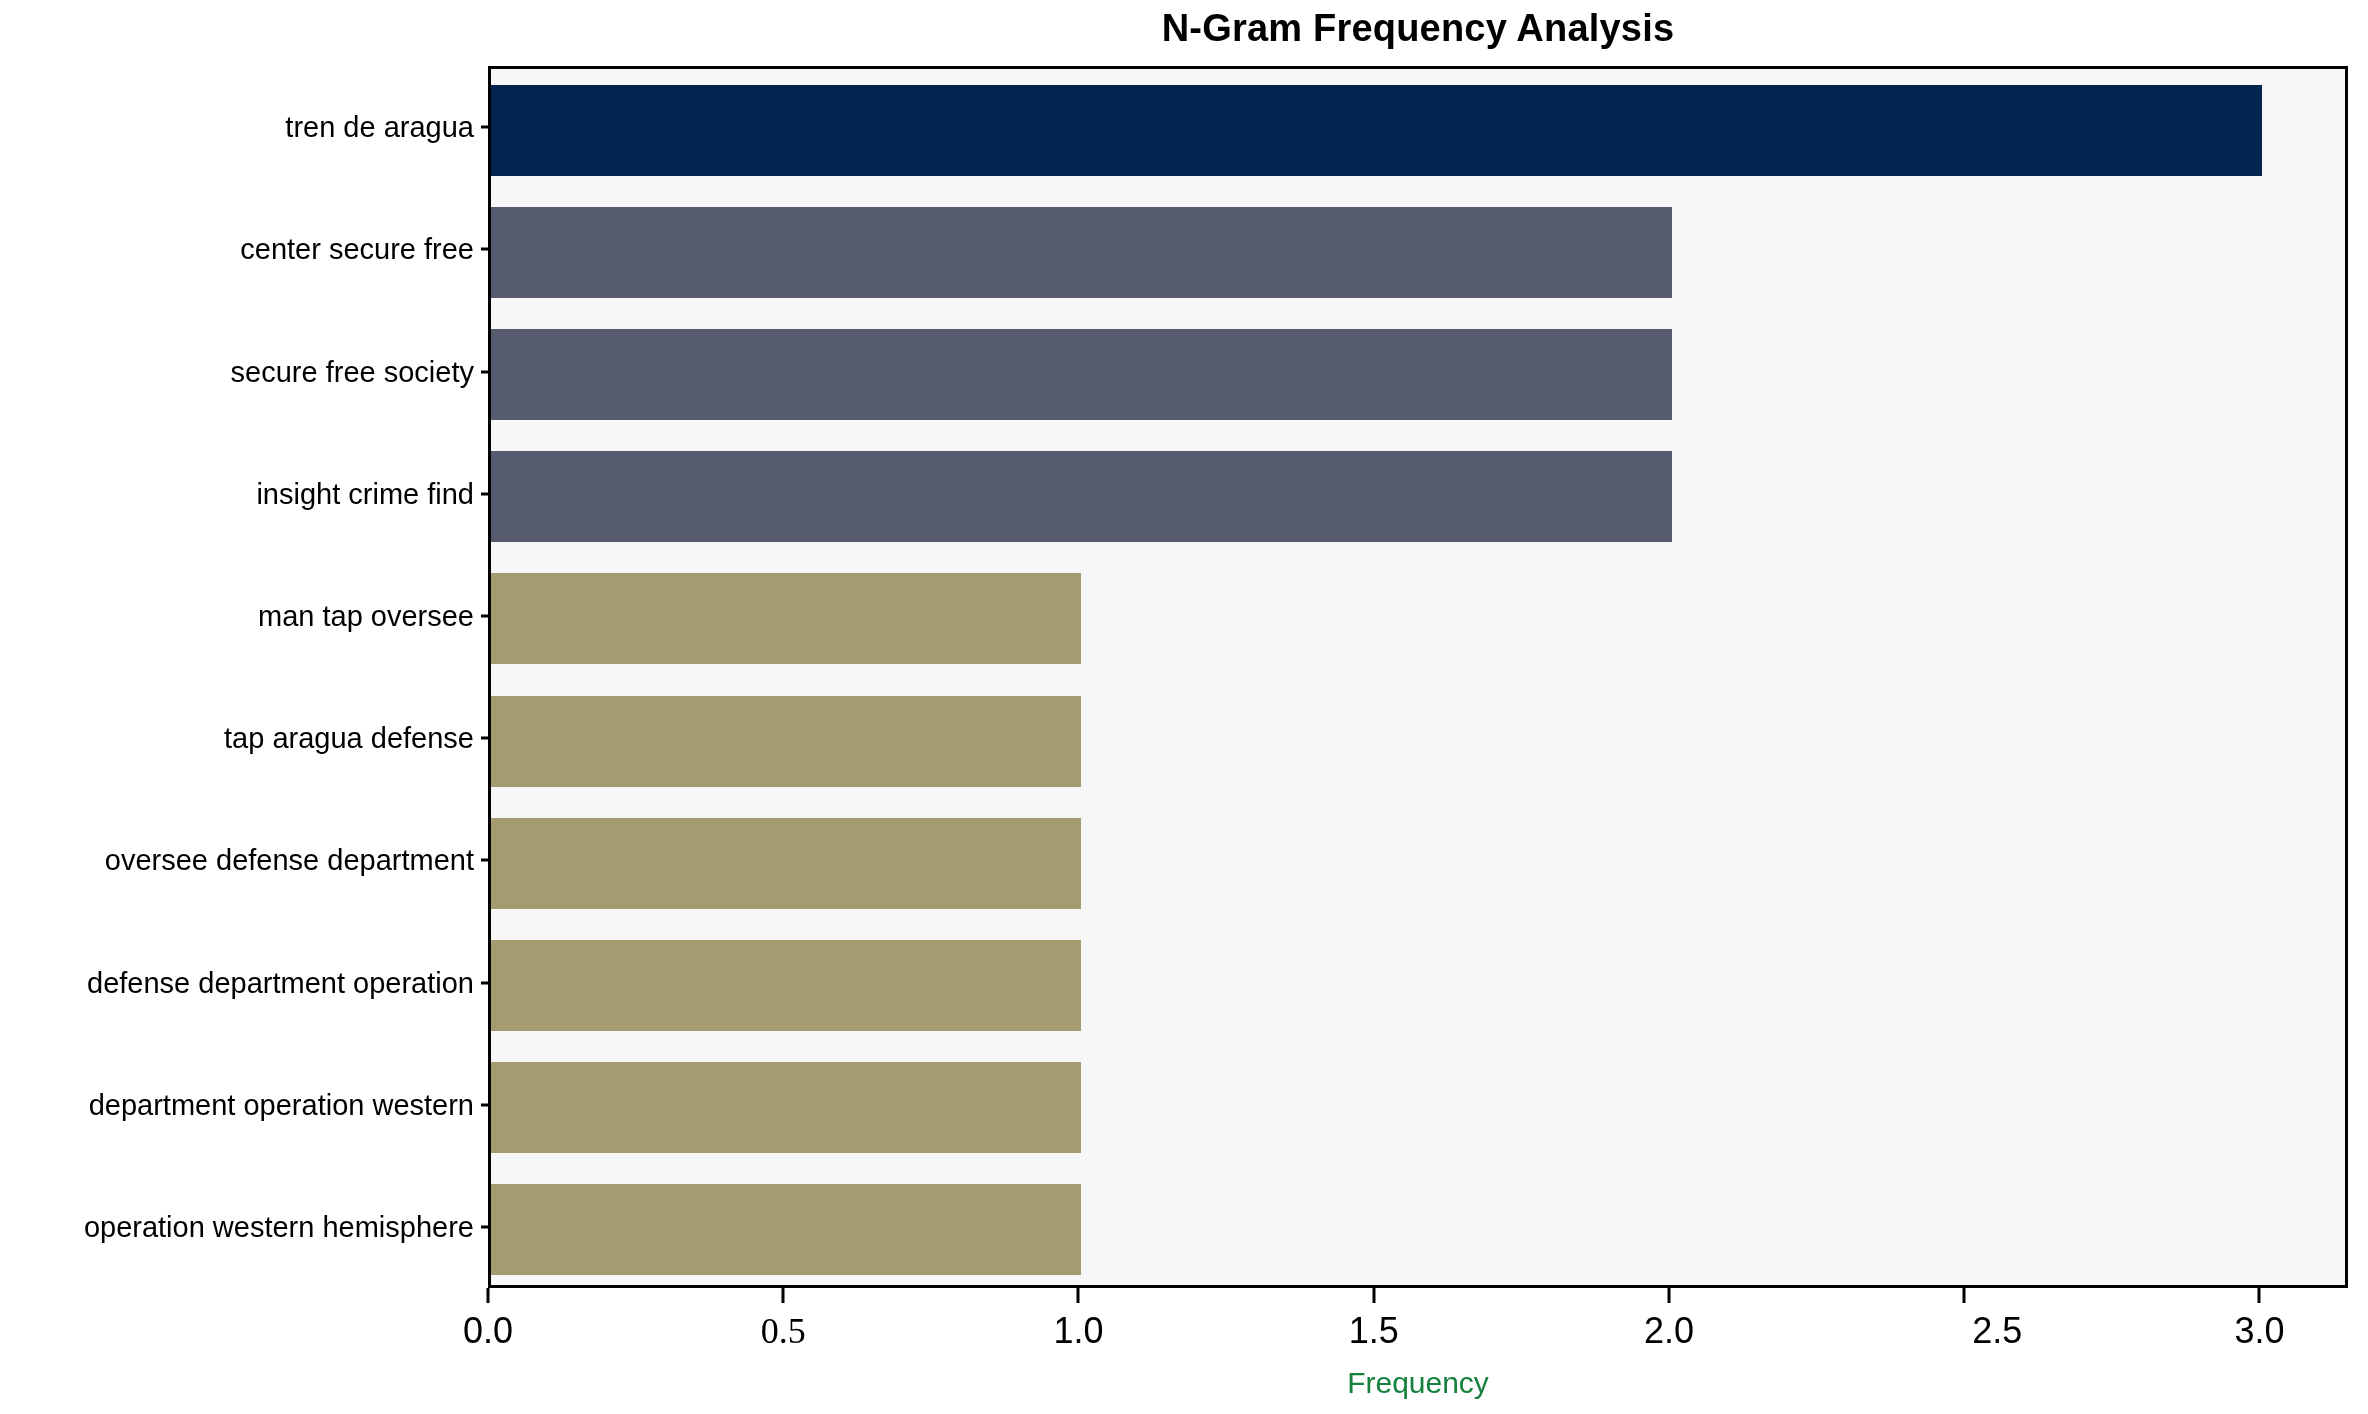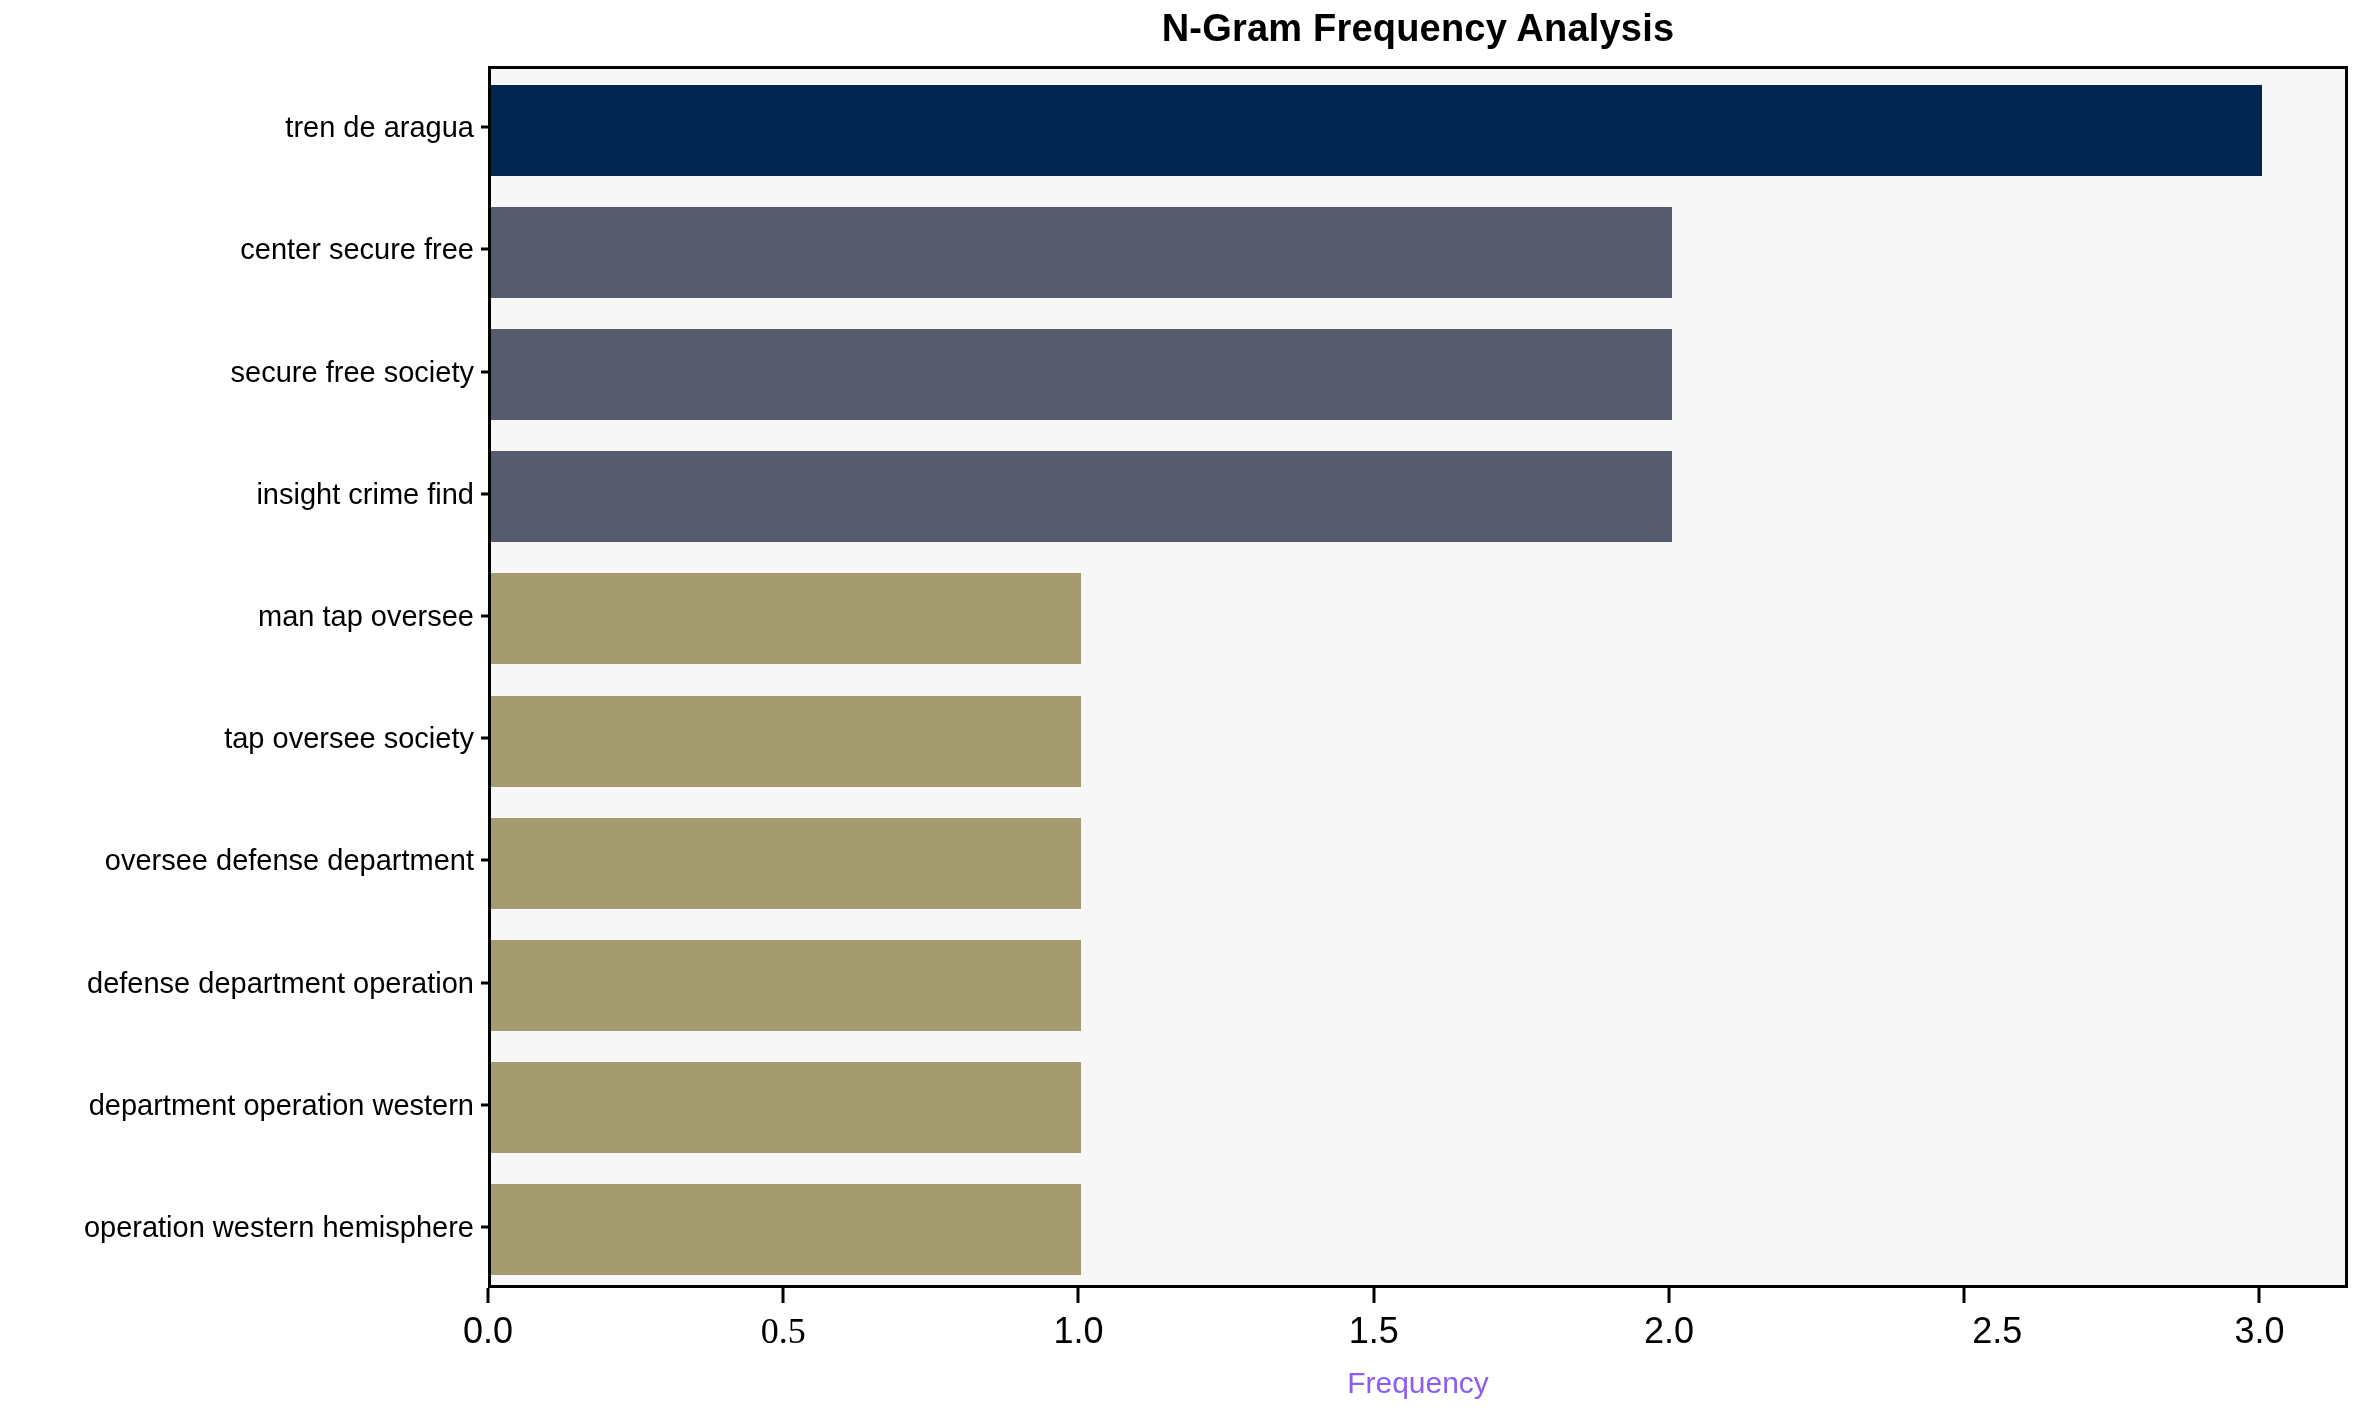--- a/index.html
+++ b/index.html
@@ -117,21 +117,21 @@
     color: #000000;
     white-space: nowrap;
   }
   #x-axis-title {
     position: absolute;
     top: 78px;
     left: 0;
     width: 1860px;
     text-align: center;
     font-size: 30px;
-    color: #8b5cf6;
+    color: #15803d;
   }
 </style>
 </head>
 <body>
 
 <div id="figure">
 
   <div id="chart-title">N-Gram Frequency Analysis</div>
 
   <div id="y-axis">
@@ -149,21 +149,21 @@
       </div>
       <div class="ytick-row" style="top: 427.7px;">
         <div class="ytick-label">insight crime find</div>
         <div class="ytick-mark"></div>
       </div>
       <div class="ytick-row" style="top: 549.9px;">
         <div class="ytick-label">man tap oversee</div>
         <div class="ytick-mark"></div>
       </div>
       <div class="ytick-row" style="top: 672.1px;">
-        <div class="ytick-label">tap oversee society</div>
+        <div class="ytick-label">tap aragua defense</div>
         <div class="ytick-mark"></div>
       </div>
       <div class="ytick-row" style="top: 794.3px;">
         <div class="ytick-label">oversee defense department</div>
         <div class="ytick-mark"></div>
       </div>
       <div class="ytick-row" style="top: 916.5px;">
         <div class="ytick-label">defense department operation</div>
         <div class="ytick-mark"></div>
       </div>

